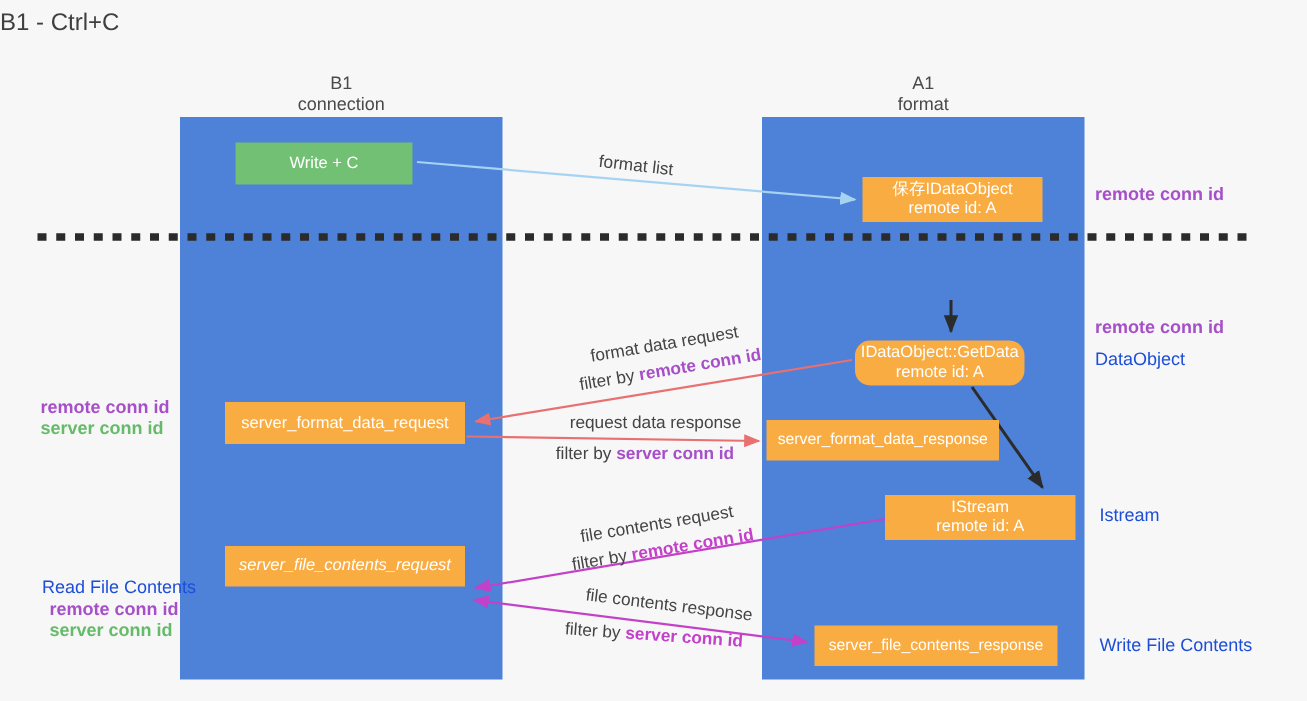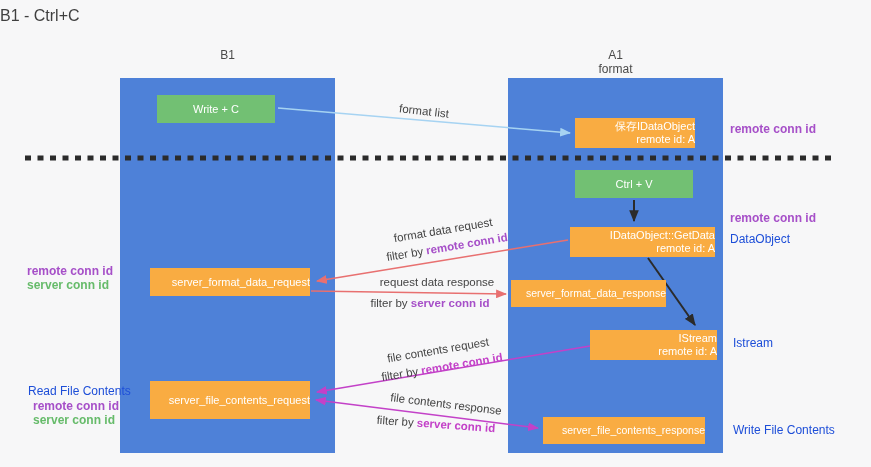--- a/index.html
+++ b/index.html
@@ -34,21 +34,21 @@
   .lane-header.left{left:120px;}
   .lane-header.right{left:508px;}
   .node{
     position:absolute;z-index:3;
     display:flex;flex-direction:column;
     align-items:center;justify-content:center;
     color:#ffffff;font-size:11px;line-height:13px;
     text-align:center;white-space:nowrap;
   }
   .node.green{background:var(--box-green,#72c073);}
-  .node.orange{background:var(--box-orange,#f9ac42);align-items:flex-end;}
+  .node.orange{background:var(--box-orange,#f9ac42);}
   .node.small{font-size:10.5px;}
   .slabel{
     position:absolute;z-index:3;font-size:12px;line-height:14px;
     color:#1d4ed8;white-space:nowrap;
   }
   .slabel.purple{color:var(--purple-text,#a64fc8);font-weight:bold;}
   .slabel.green{color:var(--green-text,#66bb6a);font-weight:bold;}
   .alabel{
     position:absolute;z-index:3;font-size:11.5px;color:#444;
     white-space:nowrap;transform-origin:center;
@@ -72,20 +72,21 @@
 <body>
 
 <div class="canvas">
 
   <div class="title">
     <div>B1 - Ctrl+C</div>
   </div>
 
   <div class="lane-header left">
     <div>B1</div>
+    <div>connection</div>
   </div>
   <div class="lane-header right">
     <div>A1</div>
     <div>format</div>
   </div>
 
   <div class="lane left"></div>
   <div class="lane right"></div>
 
   <svg class="overlay" width="871" height="467" viewBox="0 0 871 467">
@@ -117,43 +118,40 @@
 
   <div class="node green" style="left:157px;top:95px;width:118px;height:28px;">
     <span>Write + C</span>
   </div>
 
   <div class="node orange" style="left:575px;top:118px;width:120px;height:30px;">
     <span>保存IDataObject</span>
     <span>remote id: A</span>
   </div>
 
-  <div class="node green" style="left:575px;top:170px;width:118px;height:28px;">
-    <span>Ctrl + V</span>
-  </div>
 
-  <div class="node orange" style="left:570px;top:227px;width:145px;height:30px;">
+  <div class="node orange" style="left:570px;top:227px;width:113px;height:30px;border-radius:10px;">
     <span>IDataObject::GetData</span>
     <span>remote id: A</span>
   </div>
 
   <div class="node orange small" style="left:511px;top:280px;width:155px;height:27px;">
     <span>server_format_data_response</span>
   </div>
 
   <div class="node orange" style="left:150px;top:268px;width:160px;height:28px;">
     <span>server_format_data_request</span>
   </div>
 
   <div class="node orange" style="left:590px;top:330px;width:127px;height:30px;">
     <span>IStream</span>
     <span>remote id: A</span>
   </div>
 
-  <div class="node orange" style="left:150px;top:381px;width:160px;height:38px;">
+  <div class="node orange" style="left:150px;top:364px;width:160px;height:27px;font-style:italic;">
     <span>server_file_contents_request</span>
   </div>
 
   <div class="node orange small" style="left:543px;top:417px;width:162px;height:27px;">
     <span>server_file_contents_response</span>
   </div>
 
   <div class="slabel purple" style="left:730px;top:122px;">remote conn id</div>
   <div class="slabel purple" style="left:730px;top:211px;">remote conn id</div>
   <div class="slabel" style="left:730px;top:232px;">DataObject</div>

